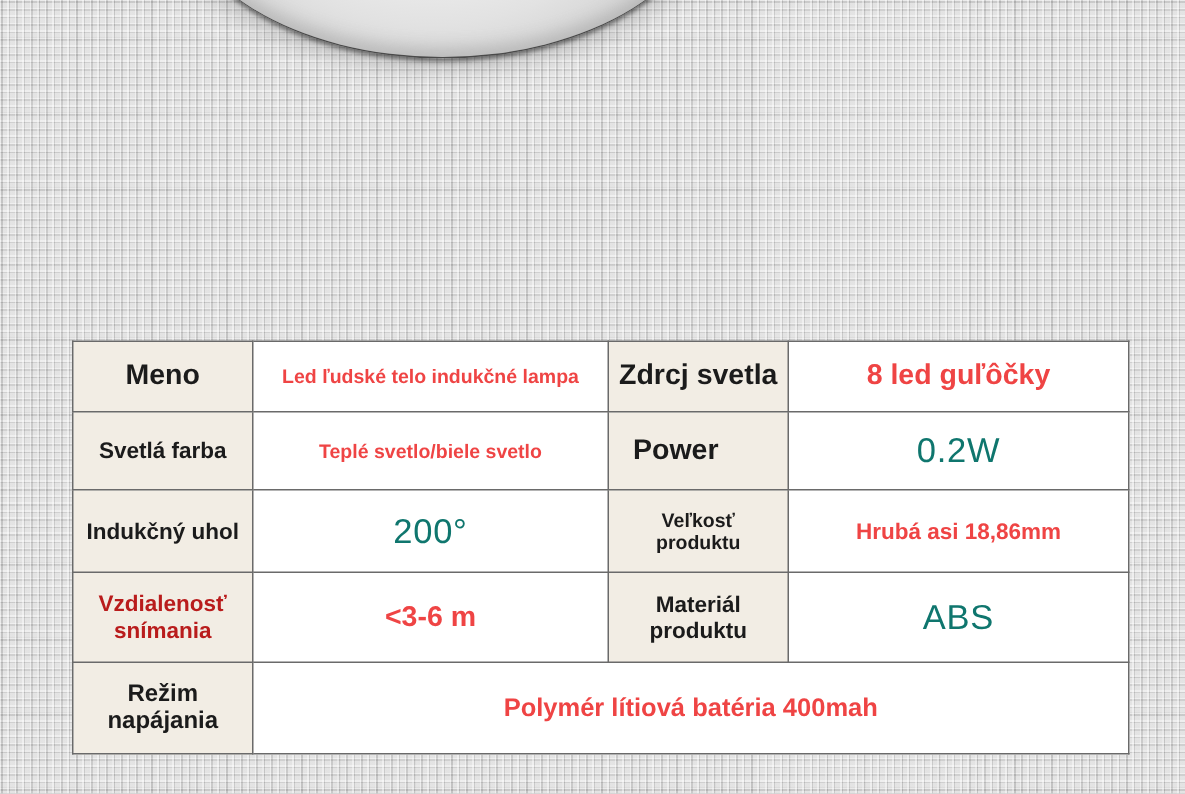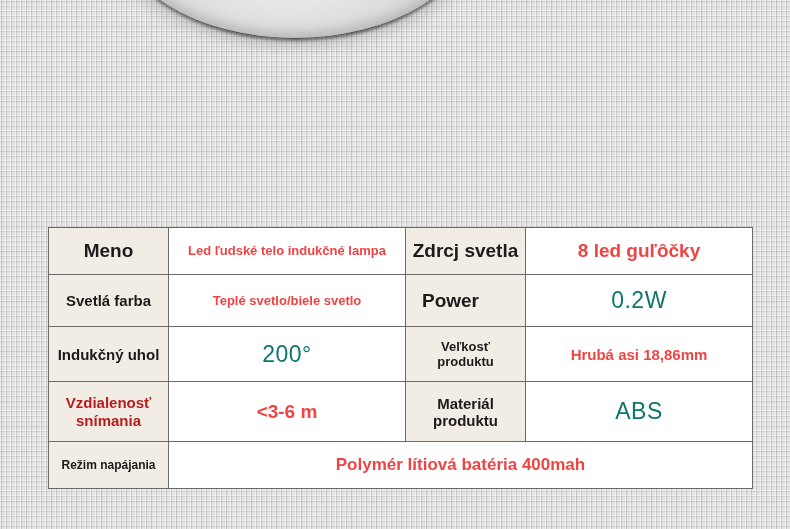--- a/index.html
+++ b/index.html
@@ -81,21 +81,21 @@
   .val{
     background:#ffffff;
     text-align:center;
     color:#ef4444;
     font-weight:bold;
   }
   
   .s-lg   {font-size:19px;}
   .s-md   {font-size:15px;}
   .s-sm   {font-size:13px;}
-  .s-xs   {font-size:12px;margin-left:36px;}
+  .s-xs   {font-size:16px;margin-left:36px;}
   .thin   {font-weight:400;font-size:23px;color:#0f766e;letter-spacing:.5px;}
   .grey   {color:#b91c1c;}
   .tight  {line-height:1.18;}
   .bigcell{font-size:17px;}
 </style>
 </head>
 <body>
 
 <div id="page">
 

